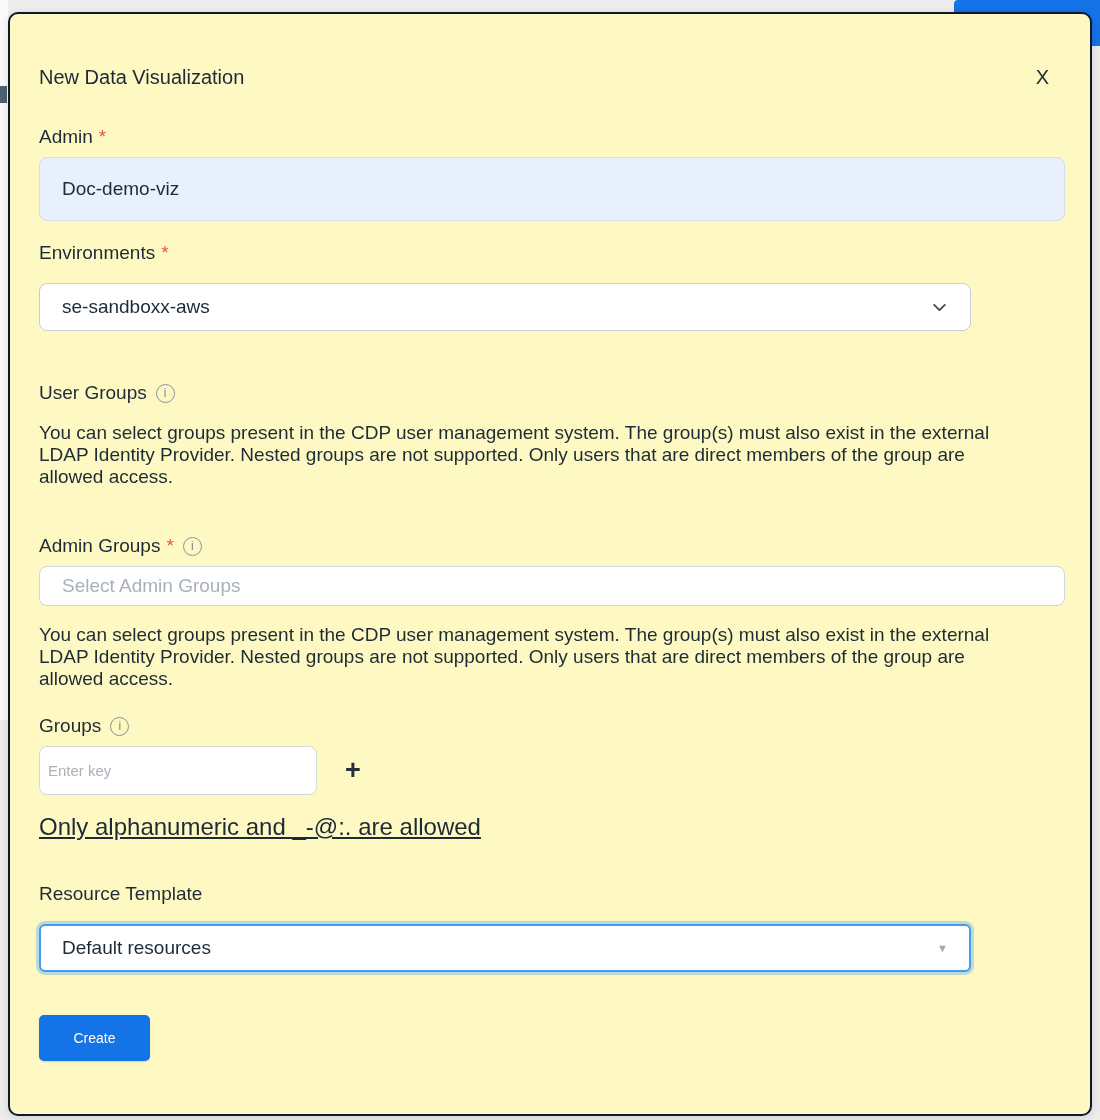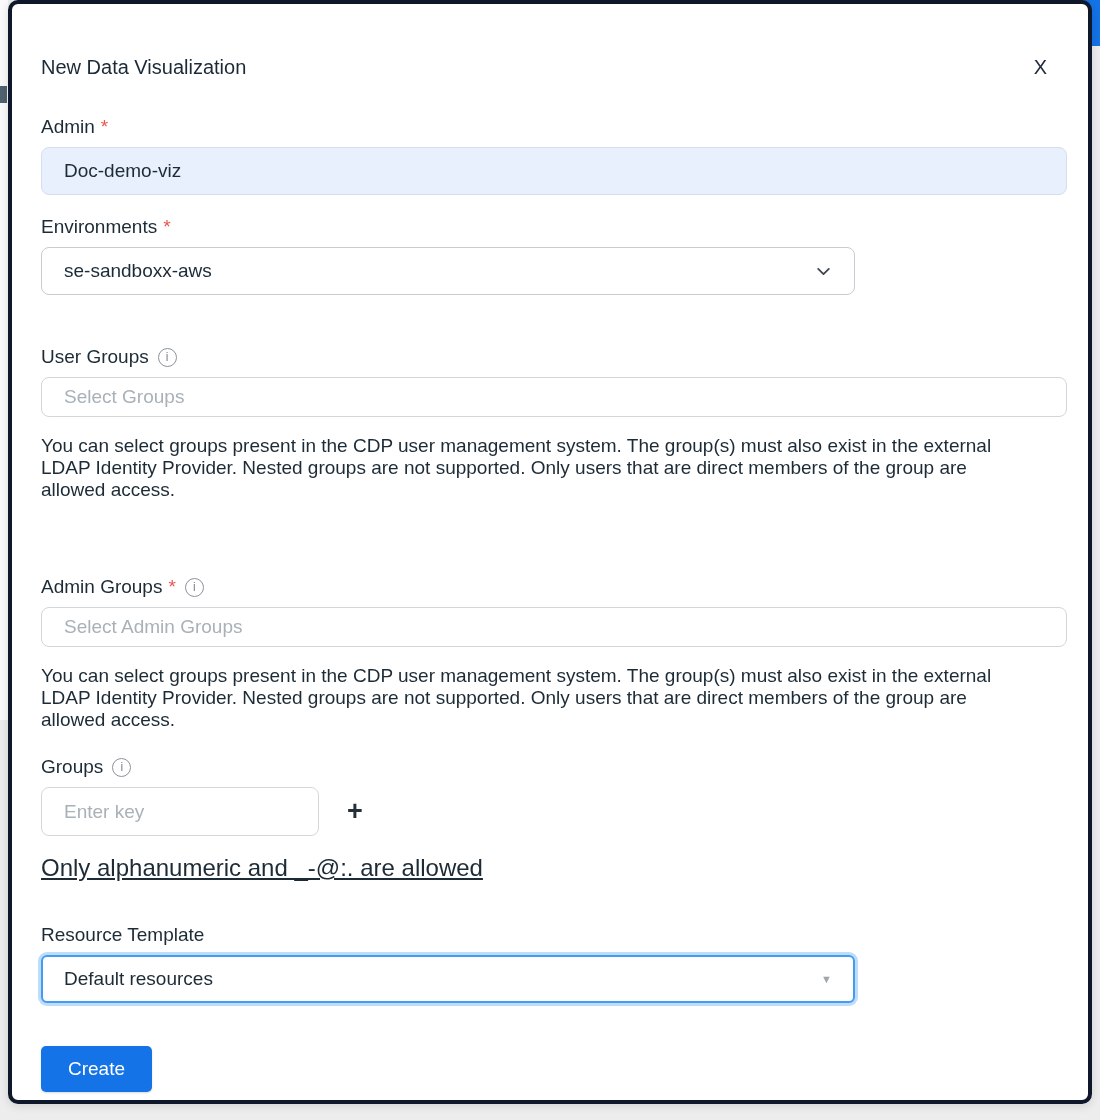--- a/index.html
+++ b/index.html
@@ -12,24 +12,24 @@
     position: relative;
     overflow: hidden;
   }
 
   
   .bg-left-strip { position: absolute; left: 0; top: 0; width: 8px; height: 720px; background: #fafafa; }
   .bg-left-chip  { position: absolute; left: 0; top: 86px; width: 7px; height: 17px; background: #51626f; }
   .bg-top-right-btn { position: absolute; top: 0; right: 0; width: 146px; height: 46px; background: #1473e6; border-radius: 4px 0 0 4px; }
 
   .modal {
-    position: absolute; left: 8px; top: 0;
+    position: absolute; left: 8px; top: 12px;
     width: 1084px; height: 1104px;
-    background: #ffffff;
-    border: 4px solid #0f172a;
+    background: #fef9c3;
+    border: 2px solid #0f172a;
     border-radius: 10px;
     box-shadow: 0 2px 10px rgba(0,0,0,0.12);
     padding: 52px 28px 27px 29px;
     z-index: 2;
   }
 
   .modal-header { display: flex; justify-content: space-between; align-items: flex-start; margin-bottom: 38px; }
   .modal-title { font-size: 20px; font-weight: 400; color: #1b2a36; line-height: 22px; margin: 0; }
   .close-btn {
     background: none; border: none; padding: 0; margin: 0 13px 0 0;
@@ -50,72 +50,72 @@
 
   .text-input {
     width: 1026px; height: 40px; margin-top: 9px;
     border: 1px solid #d2d6da; border-radius: 8px;
     padding: 0 22px; font-size: 19px; color: #1d2b36;
     background: #ffffff; outline: none;
   }
   .text-input::placeholder { color: #a9b1b8; }
 
   .name-input {
-    height: 48px;
+    height: 64px;
     background: #e8f0fe;
     border: 1px solid #d5deef;
   }
 
   .fake-select {
-    width: 814px; height: 48px; margin-top: 9px;
+    width: 932px; height: 48px; margin-top: 19px;
     border: 1px solid #c8cdd2; border-radius: 8px;
     display: flex; align-items: center; justify-content: space-between;
     padding: 0 22px; font-size: 19px; color: #1d2b36;
     background: #ffffff; cursor: pointer;
   }
   .fake-select.focused {
     border: 2px solid #449cf0; border-radius: 6px;
     box-shadow: 0 0 0 3px rgba(110,180,245,0.45);
     padding: 4px 21px;
   }
   .caret-down { font-size: 11px; color: #a0a6ab; }
 
   .help-text {
     margin: 18px 0 0 0; max-width: 990px;
     font-size: 19px; line-height: 22px; color: #1d2b36;
   }
 
   .mt-21 { margin-top: 21px; }
   .mt-51 { margin-top: 51px; }
-  .mt-47 { margin-top: 75px; }
+  .mt-47 { margin-top: 47px; }
   .mt-25 { margin-top: 25px; }
   .mt-44 { margin-top: 44px; }
 
   .tag-row { display: flex; align-items: center; margin-top: 9px; }
   .tag-input {
     width: 278px; height: 49px;
     border: 1px solid #d4d8db; border-radius: 8px;
-    padding: 0 22px; font-size: 19px; color: #1d2b36; outline: none;
+    padding: 0 8px; font-size: 15px; color: #1d2b36; outline: none;
   }
   .tag-input::placeholder { color: #a9b1b8; }
   .tag-input + .tag-input { margin-left: 17px; }
   .plus-btn {
     background: none; border: none; padding: 0; margin-left: 28px;
     font-size: 27px; font-weight: 700; color: #242f38; line-height: 1;
     font-family: "Liberation Sans", sans-serif; cursor: pointer;
   }
 
   .tag-note { margin: 20px 0 0 0; font-size: 24px; line-height: 24px; color: #1d2b36; text-decoration: underline; }
 
   .create-btn {
     display: block; margin-top: 43px;
     width: 111px; height: 46px;
     background: #1473e6; color: #ffffff;
     border: none; border-radius: 5px;
-    font-size: 19px; font-family: "Liberation Sans", sans-serif;
+    font-size: 14px; font-family: "Liberation Sans", sans-serif;
     cursor: pointer; box-shadow: 0 1px 2px rgba(0,0,0,0.15);
   }
 </style>
 </head>
 <body>
 
 <div class="bg-left-strip"></div>
 <div class="bg-left-chip"></div>
 <div class="bg-top-right-btn"></div>
 
@@ -147,21 +147,20 @@
         </svg>
       </span>
     </div>
   </div>
 
   <div class="mt-51">
     <div class="label-row">
       <span>User Groups</span>
       <span class="info-icon">i</span>
     </div>
-    <input class="text-input" type="text" placeholder="Select Groups" style="">
     <p class="help-text">You can select groups present in the CDP user management system. The group(s) must also exist in the external LDAP Identity Provider. Nested groups are not supported. Only users that are direct members of the group are allowed access.</p>
   </div>
 
   <div class="mt-47">
     <div class="label-row">
       <span>Admin Groups</span>
       <span class="req">*</span>
       <span class="info-icon">i</span>
     </div>
     <input class="text-input" type="text" placeholder="Select Admin Groups" style="">

